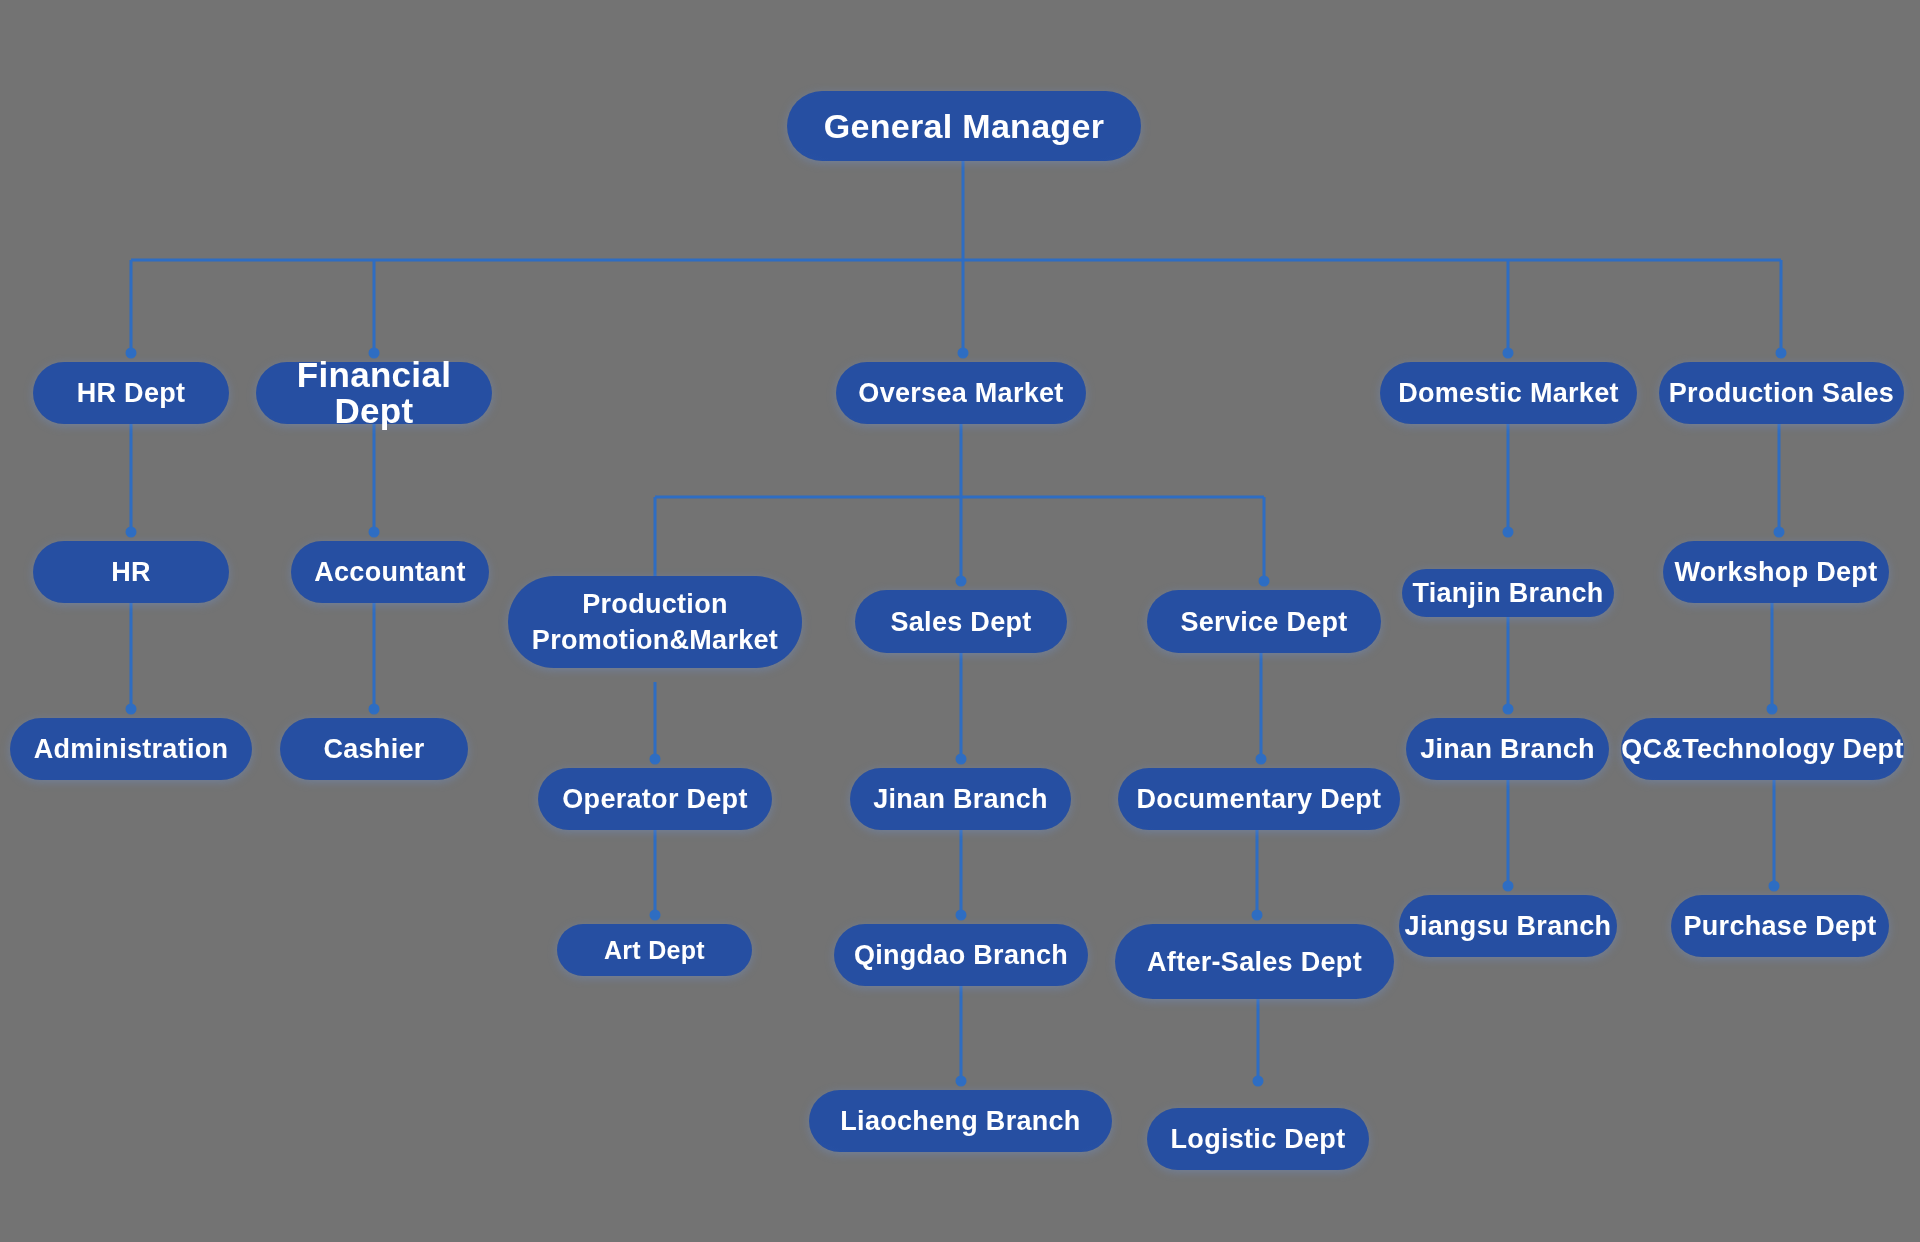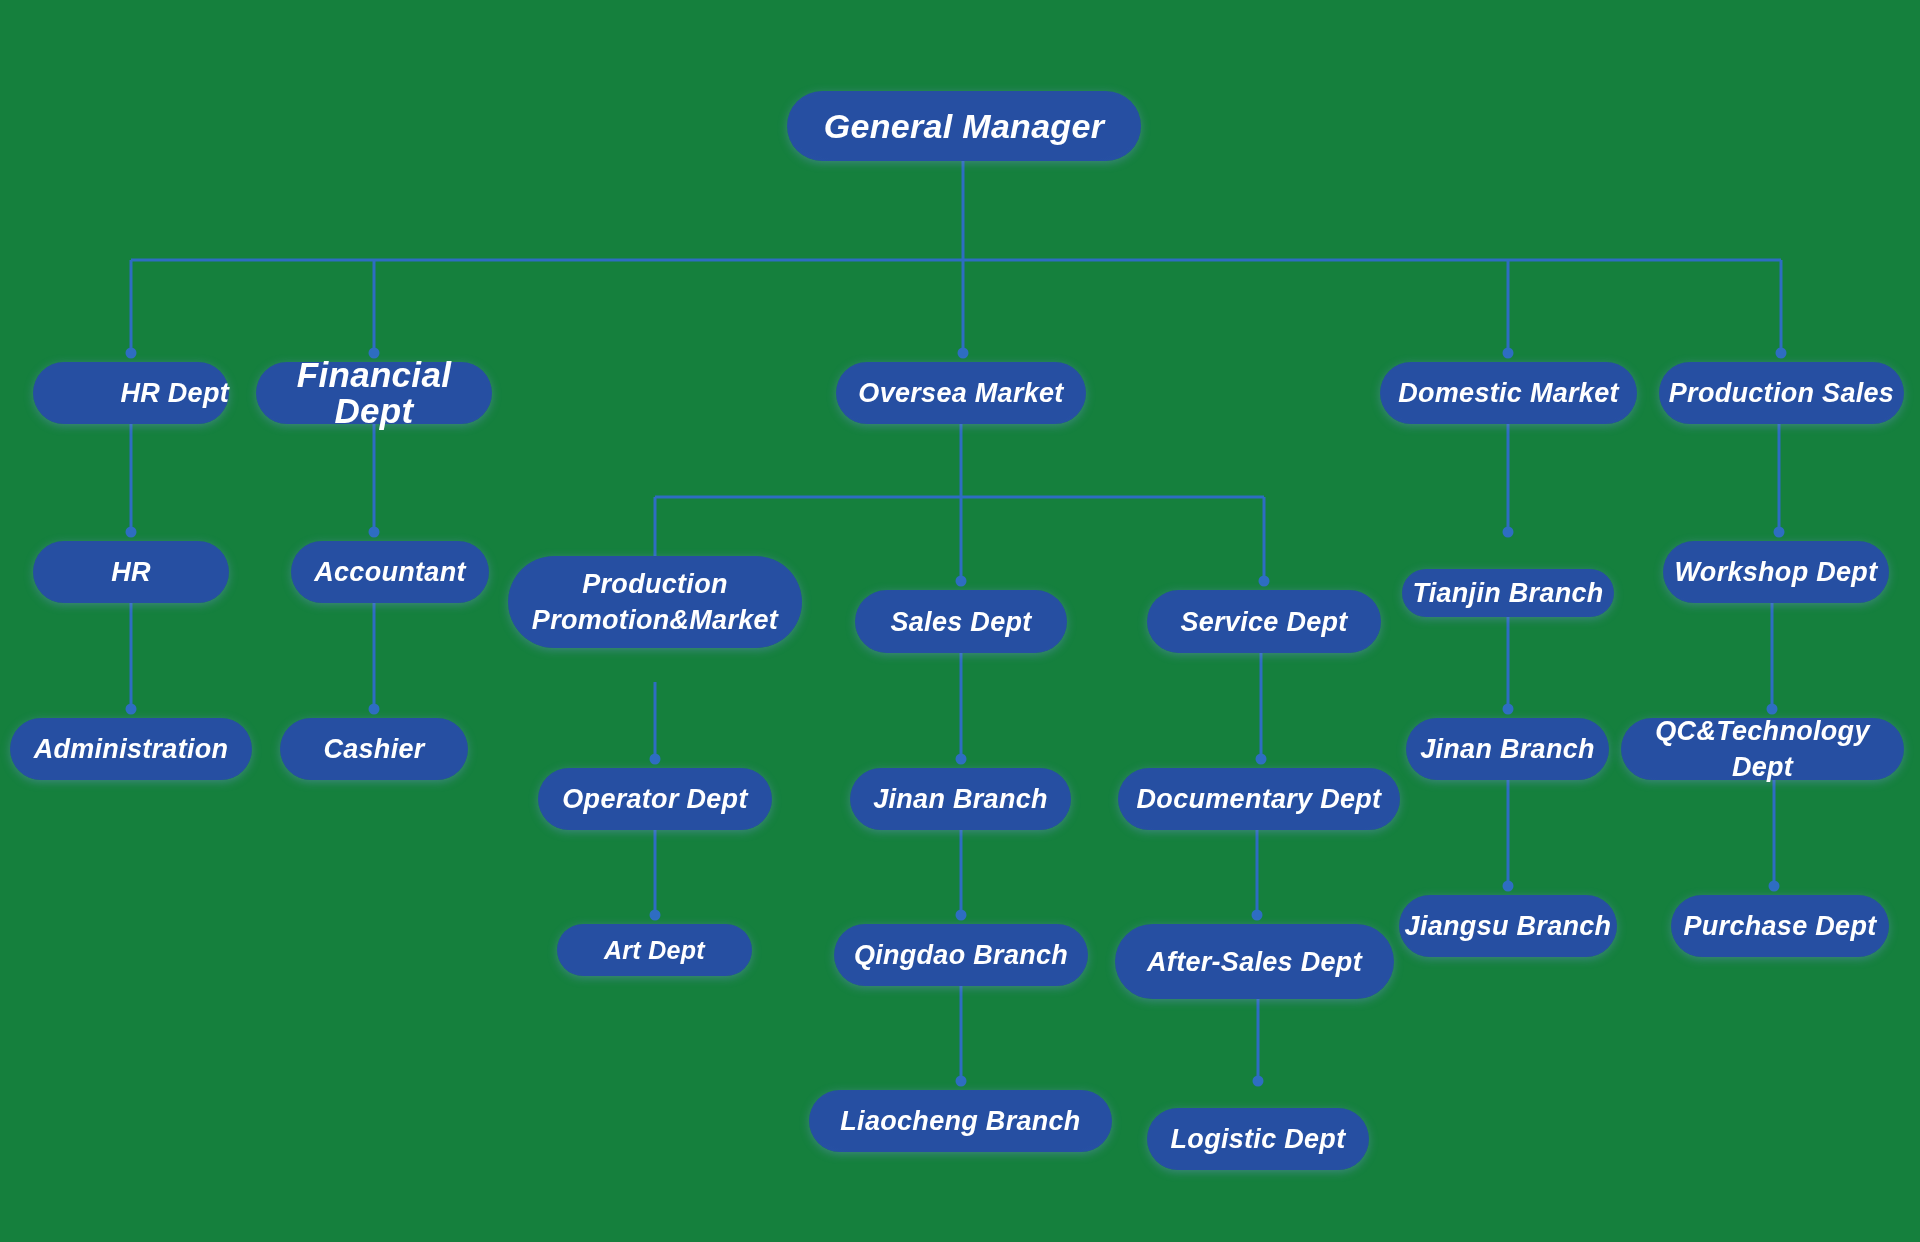--- a/index.html
+++ b/index.html
@@ -1,22 +1,21 @@
 <!DOCTYPE html>
 <html><head>
 <meta charset="utf-8">
 <style>
   html,body{margin:0;padding:0;background:#ffffff;}
   #canvas{
     position:relative;
     width:1920px;height:1242px;
-    background:#15803d;
+    background:#737373;
     font-family:"Liberation Sans", sans-serif;
     overflow:hidden;
-    font-style:italic;
   }
   #edge-layer{position:absolute;left:0;top:0;width:1920px;height:1242px;}
   .node{
     position:absolute;
     border-radius:999px;
     display:flex;align-items:center;justify-content:center;
     text-align:center;
     color:#ffffff;
     font-weight:bold;
     letter-spacing:0.3px;
@@ -85,30 +84,30 @@
       <circle cx="961" cy="1081" r="5.5" fill="#2e6dc2"></circle>
       <polyline points="1261,653 1261,759" fill="none" stroke="#2e6dc2" stroke-width="3"></polyline>
       <circle cx="1261" cy="759" r="5.5" fill="#2e6dc2"></circle>
       <polyline points="1257,830 1257,915" fill="none" stroke="#2e6dc2" stroke-width="3"></polyline>
       <circle cx="1257" cy="915" r="5.5" fill="#2e6dc2"></circle>
       <polyline points="1258,986 1258,1081" fill="none" stroke="#2e6dc2" stroke-width="3"></polyline>
       <circle cx="1258" cy="1081" r="5.5" fill="#2e6dc2"></circle>
     </svg>
   <div id="node-layer">
       <div class="node" style="left: 787px; top: 91px; width: 354px; height: 70px; font-size: 34px;"><span class="label">General Manager</span></div>
-      <div class="node" style="left: 33px; top: 362px; width: 196px; height: 62px; font-size: 27px; justify-content: flex-end;"><span class="label">HR Dept</span></div>
+      <div class="node" style="left: 33px; top: 362px; width: 196px; height: 62px; font-size: 27px;"><span class="label">HR Dept</span></div>
       <div class="node" style="left: 256px; top: 362px; width: 236px; height: 62px; font-size: 35px;"><span class="label">Financial Dept</span></div>
       <div class="node" style="left: 836px; top: 362px; width: 250px; height: 62px; font-size: 27px;"><span class="label">Oversea Market</span></div>
       <div class="node" style="left: 1380px; top: 362px; width: 257px; height: 62px; font-size: 27px;"><span class="label">Domestic Market</span></div>
       <div class="node" style="left: 1659px; top: 362px; width: 245px; height: 62px; font-size: 27px;"><span class="label">Production Sales</span></div>
       <div class="node" style="left: 33px; top: 541px; width: 196px; height: 62px; font-size: 27px;"><span class="label">HR</span></div>
       <div class="node" style="left: 10px; top: 718px; width: 242px; height: 62px; font-size: 27px;"><span class="label">Administration</span></div>
       <div class="node" style="left: 291px; top: 541px; width: 198px; height: 62px; font-size: 27px;"><span class="label">Accountant</span></div>
       <div class="node" style="left: 280px; top: 718px; width: 188px; height: 62px; font-size: 27px;"><span class="label">Cashier</span></div>
-      <div class="node" style="left: 508px; top: 556px; width: 294px; height: 92px; font-size: 27px;"><span class="label">Production
+      <div class="node" style="left: 508px; top: 576px; width: 294px; height: 92px; font-size: 27px;"><span class="label">Production
 Promotion&amp;Market</span></div>
       <div class="node" style="left: 855px; top: 590px; width: 212px; height: 63px; font-size: 27px;"><span class="label">Sales Dept</span></div>
       <div class="node" style="left: 1147px; top: 590px; width: 234px; height: 63px; font-size: 27px;"><span class="label">Service Dept</span></div>
       <div class="node" style="left: 538px; top: 768px; width: 234px; height: 62px; font-size: 27px;"><span class="label">Operator Dept</span></div>
       <div class="node" style="left: 557px; top: 924px; width: 195px; height: 52px; font-size: 25px;"><span class="label">Art Dept</span></div>
       <div class="node" style="left: 850px; top: 768px; width: 221px; height: 62px; font-size: 27px;"><span class="label">Jinan Branch</span></div>
       <div class="node" style="left: 834px; top: 924px; width: 254px; height: 62px; font-size: 27px;"><span class="label">Qingdao Branch</span></div>
       <div class="node" style="left: 809px; top: 1090px; width: 303px; height: 62px; font-size: 27px;"><span class="label">Liaocheng Branch</span></div>
       <div class="node" style="left: 1118px; top: 768px; width: 282px; height: 62px; font-size: 27px;"><span class="label">Documentary Dept</span></div>
       <div class="node" style="left: 1115px; top: 924px; width: 279px; height: 75px; font-size: 27px;"><span class="label">After-Sales Dept</span></div>

